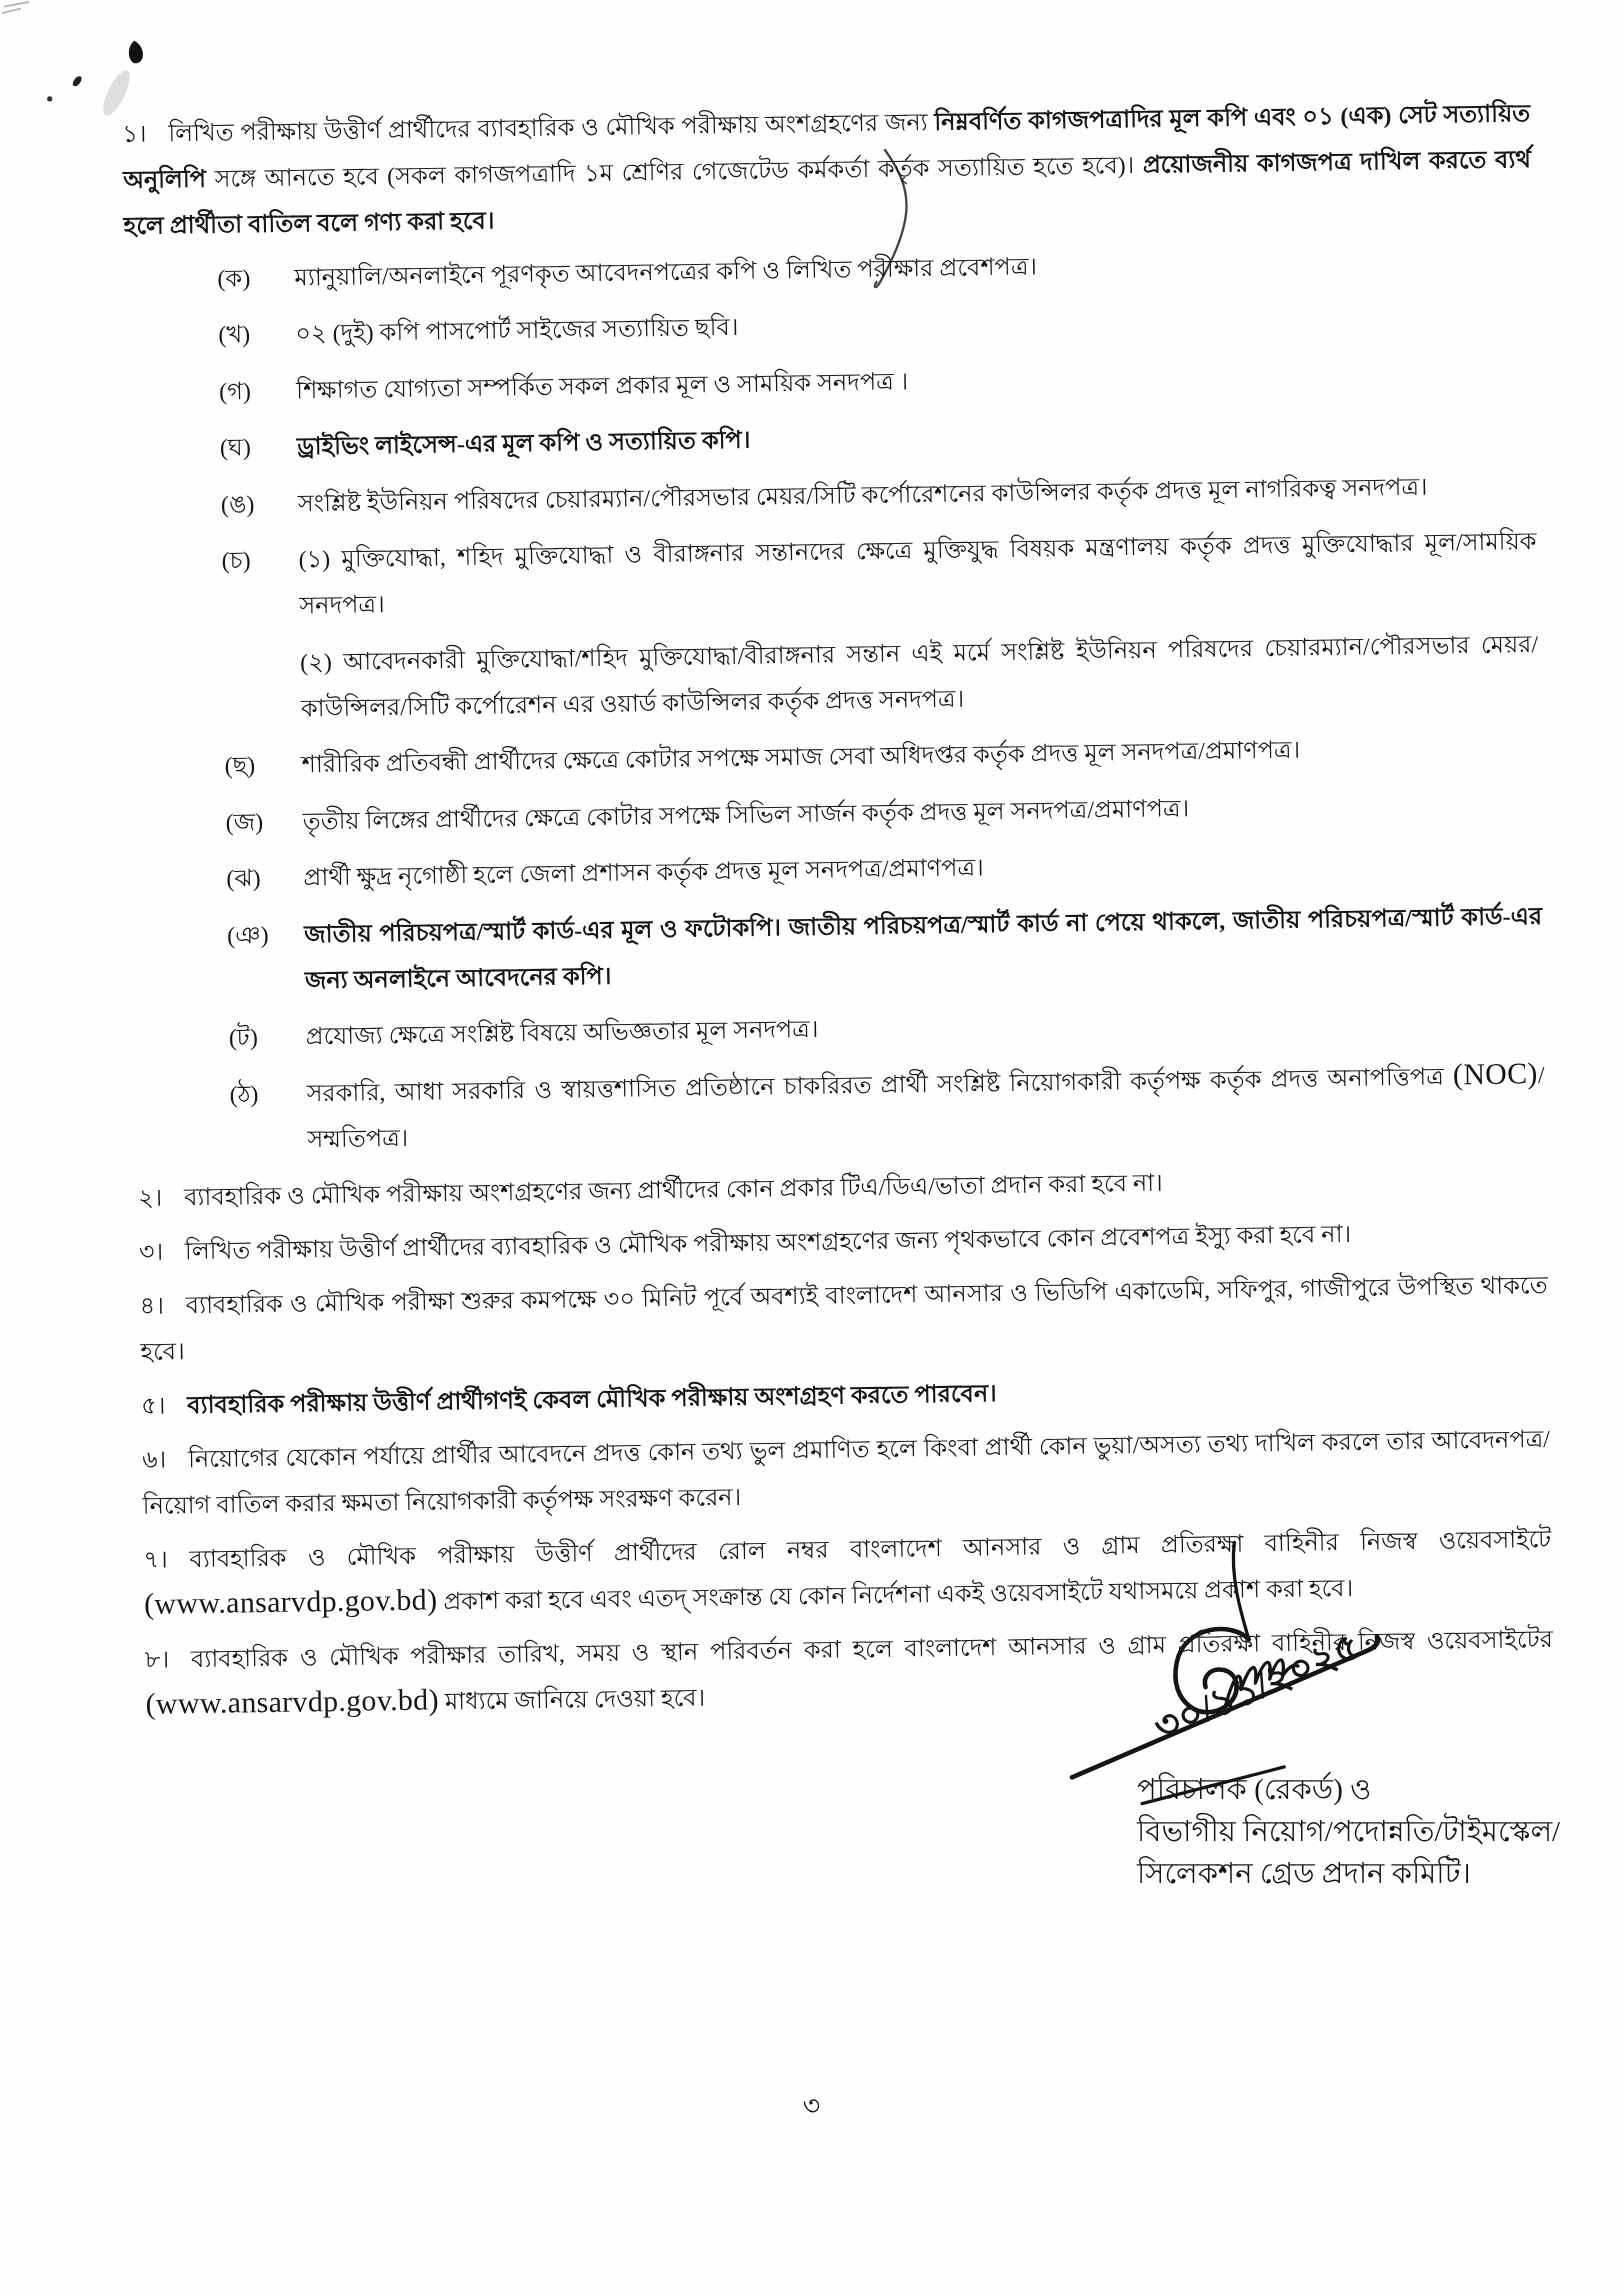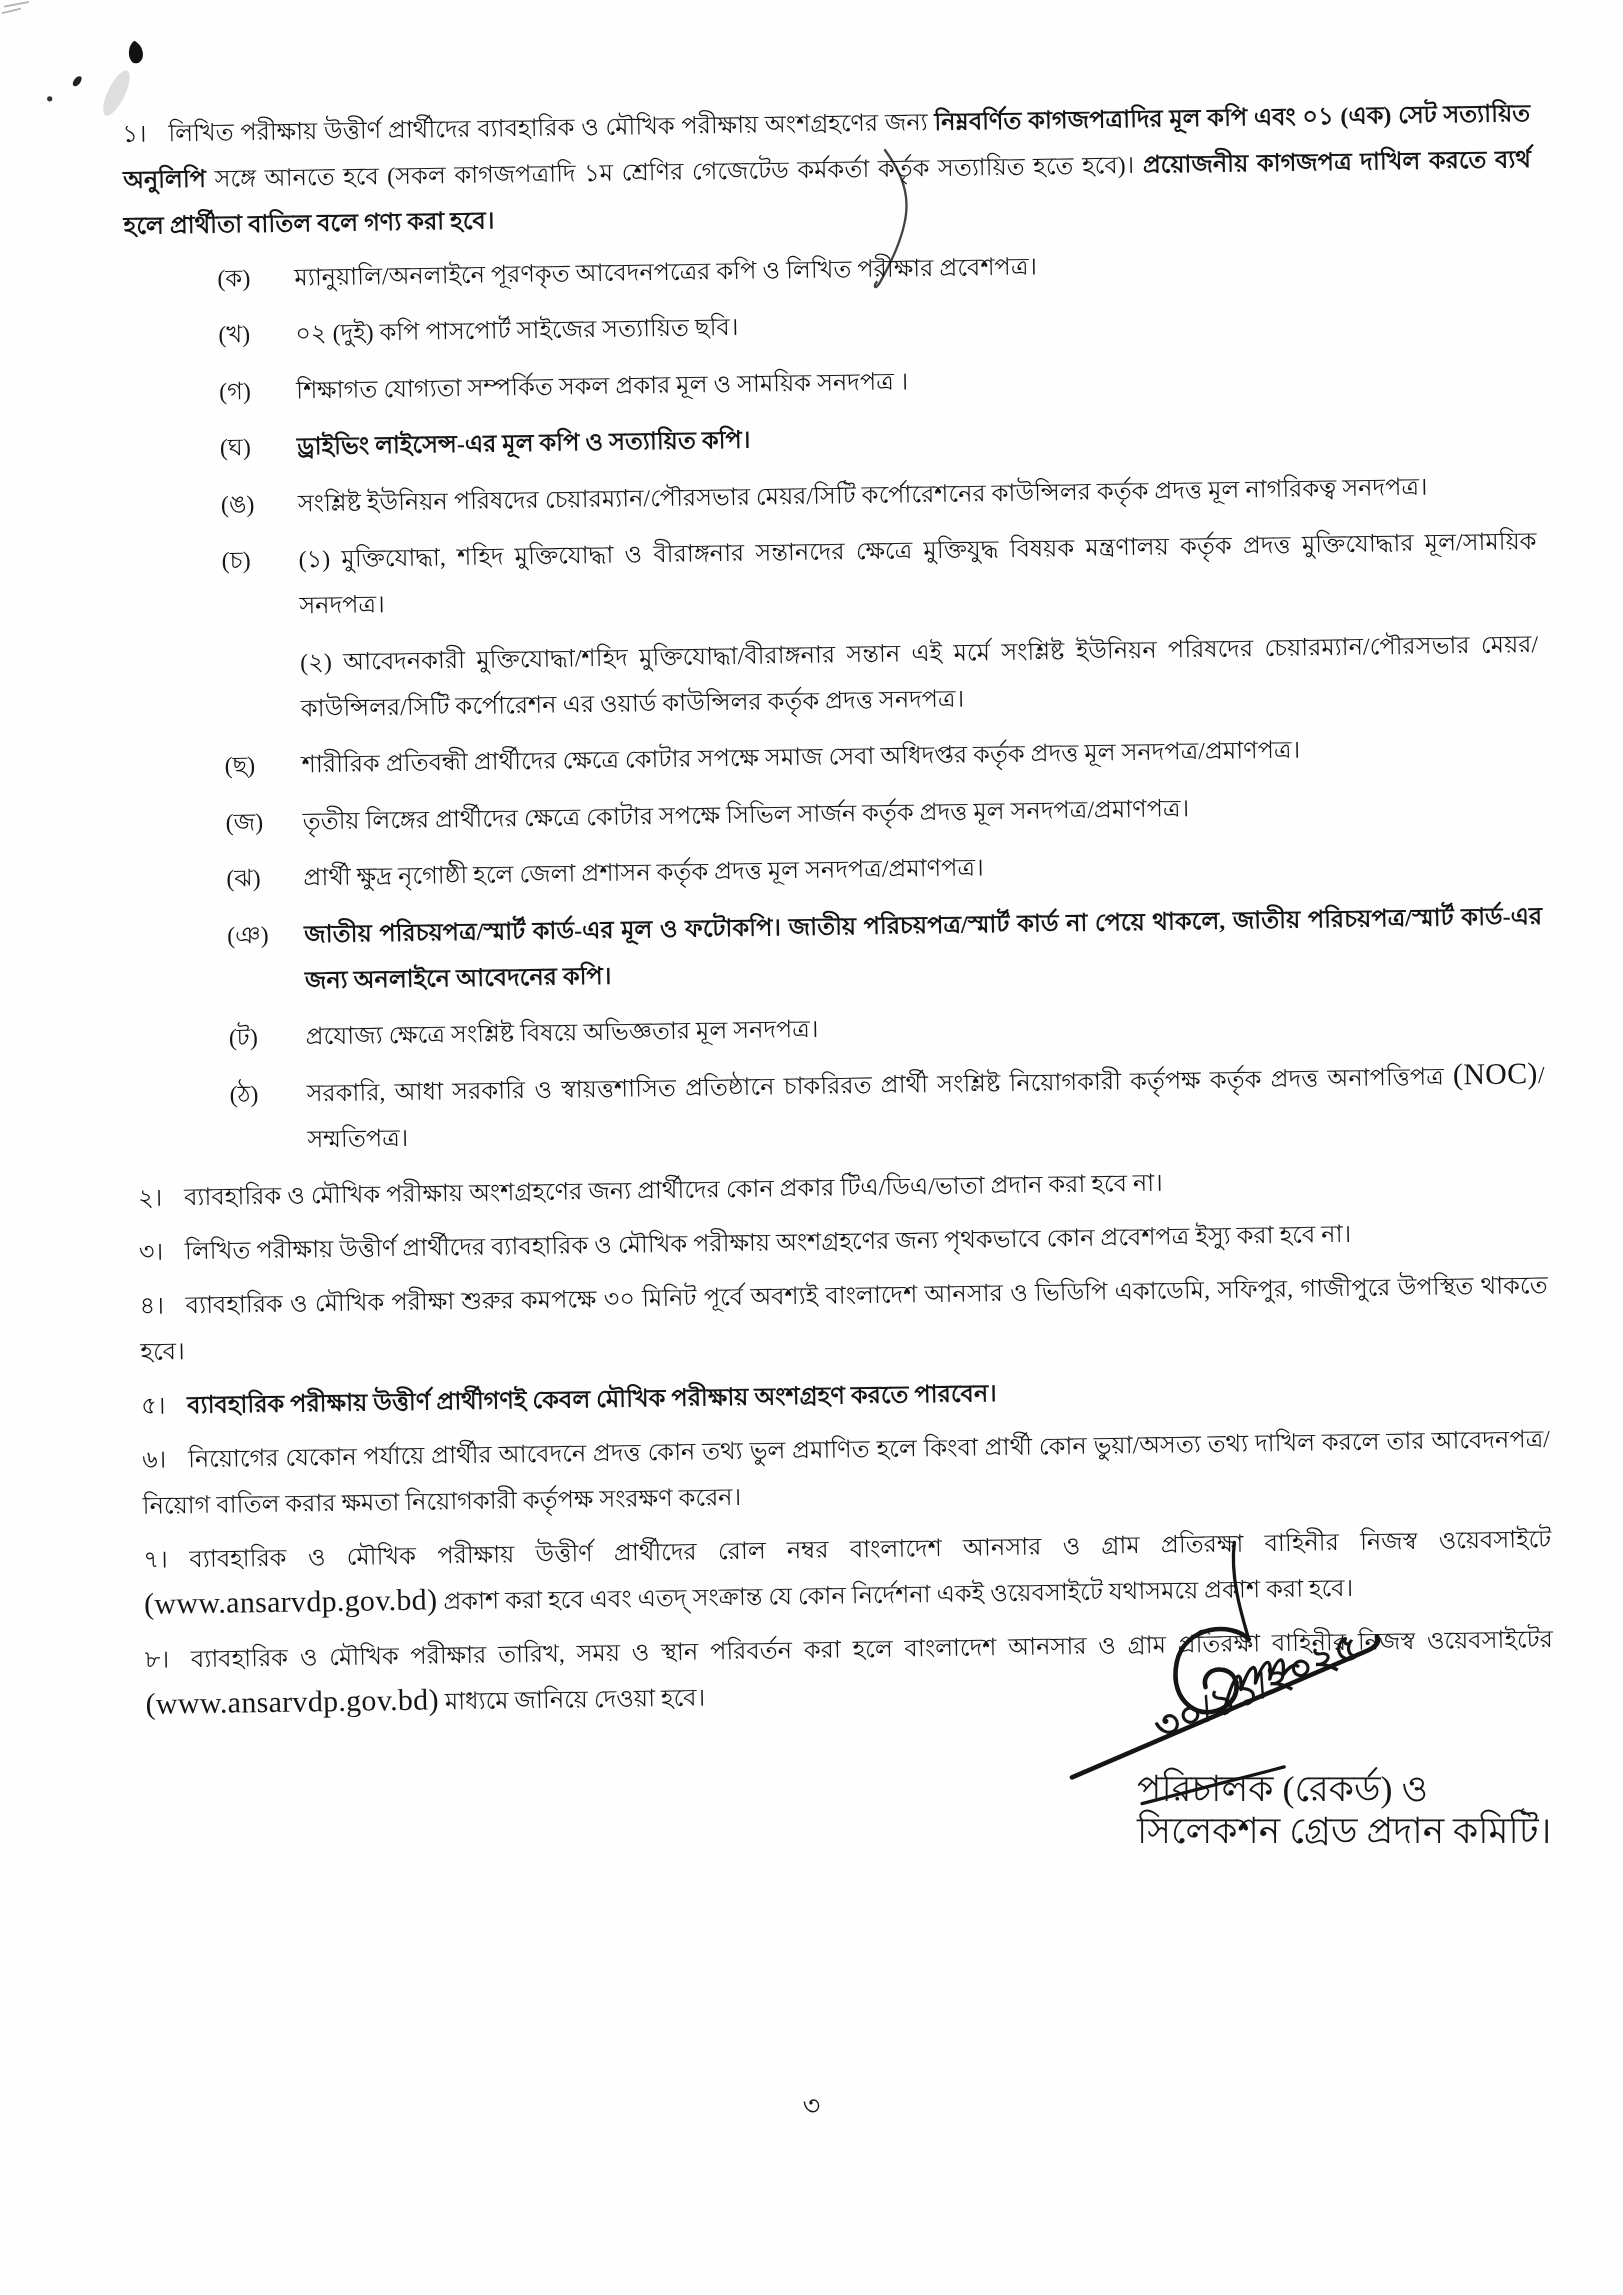--- a/index.html
+++ b/index.html
@@ -27,21 +27,21 @@
   .latin{font-size:30px;line-height:1;letter-spacing:0.3px;font-family:"Liberation Serif",serif;}
   
   .sig-layer{position:absolute;left:1034px;top:1518px;width:406px;height:308px;pointer-events:none;}
   .sig-date{
     position:absolute;left:1157px;top:1699px;
     font-size:38px;font-weight:600;white-space:nowrap;
     transform:rotate(-23deg);transform-origin:0 50%;
   }
   .sig-block{
     position:absolute;left:1137px;top:1768px;width:419px;
-    font-size:36px;line-height:42px;text-align:left;
+    font-size:29px;line-height:42px;text-align:left;
   }
   .sig-block div{white-space:nowrap;}
   .page-number{
     position:absolute;left:0;right:0;top:2085px;
     text-align:center;font-size:27.5px;
   }
   .marks{position:absolute;left:0;top:0;width:1623px;height:2295px;pointer-events:none;}
 </style>
 </head>
 <body>
@@ -138,19 +138,20 @@
       <path stroke-width="5" d="M292 288 C 306 236, 318 228, 316 262 C 330 222, 342 216, 338 252 C 352 214, 364 208, 360 246 C 372 210, 384 206, 380 240 C 388 228, 397 222, 403 226"></path>
       <path stroke-width="7" d="M58 396 L 510 202 C 521 197, 529 189, 524 181"></path>
       <path stroke-width="5" d="M165 436 L 382 380"></path>
     </g>
   </svg>
 
   <div class="sig-date">৩০/১১/২০২৫</div>
 
   <div class="sig-block">
     <div>পরিচালক (রেকর্ড) ও</div>
+    <div>বিভাগীয় নিয়োগ/পদোন্নতি/টাইমস্কেল/</div>
     <div>সিলেকশন গ্রেড প্রদান কমিটি।</div>
   </div>
 
   <div class="page-number">৩</div>
 
 </div>
 
 
 </body></html>

